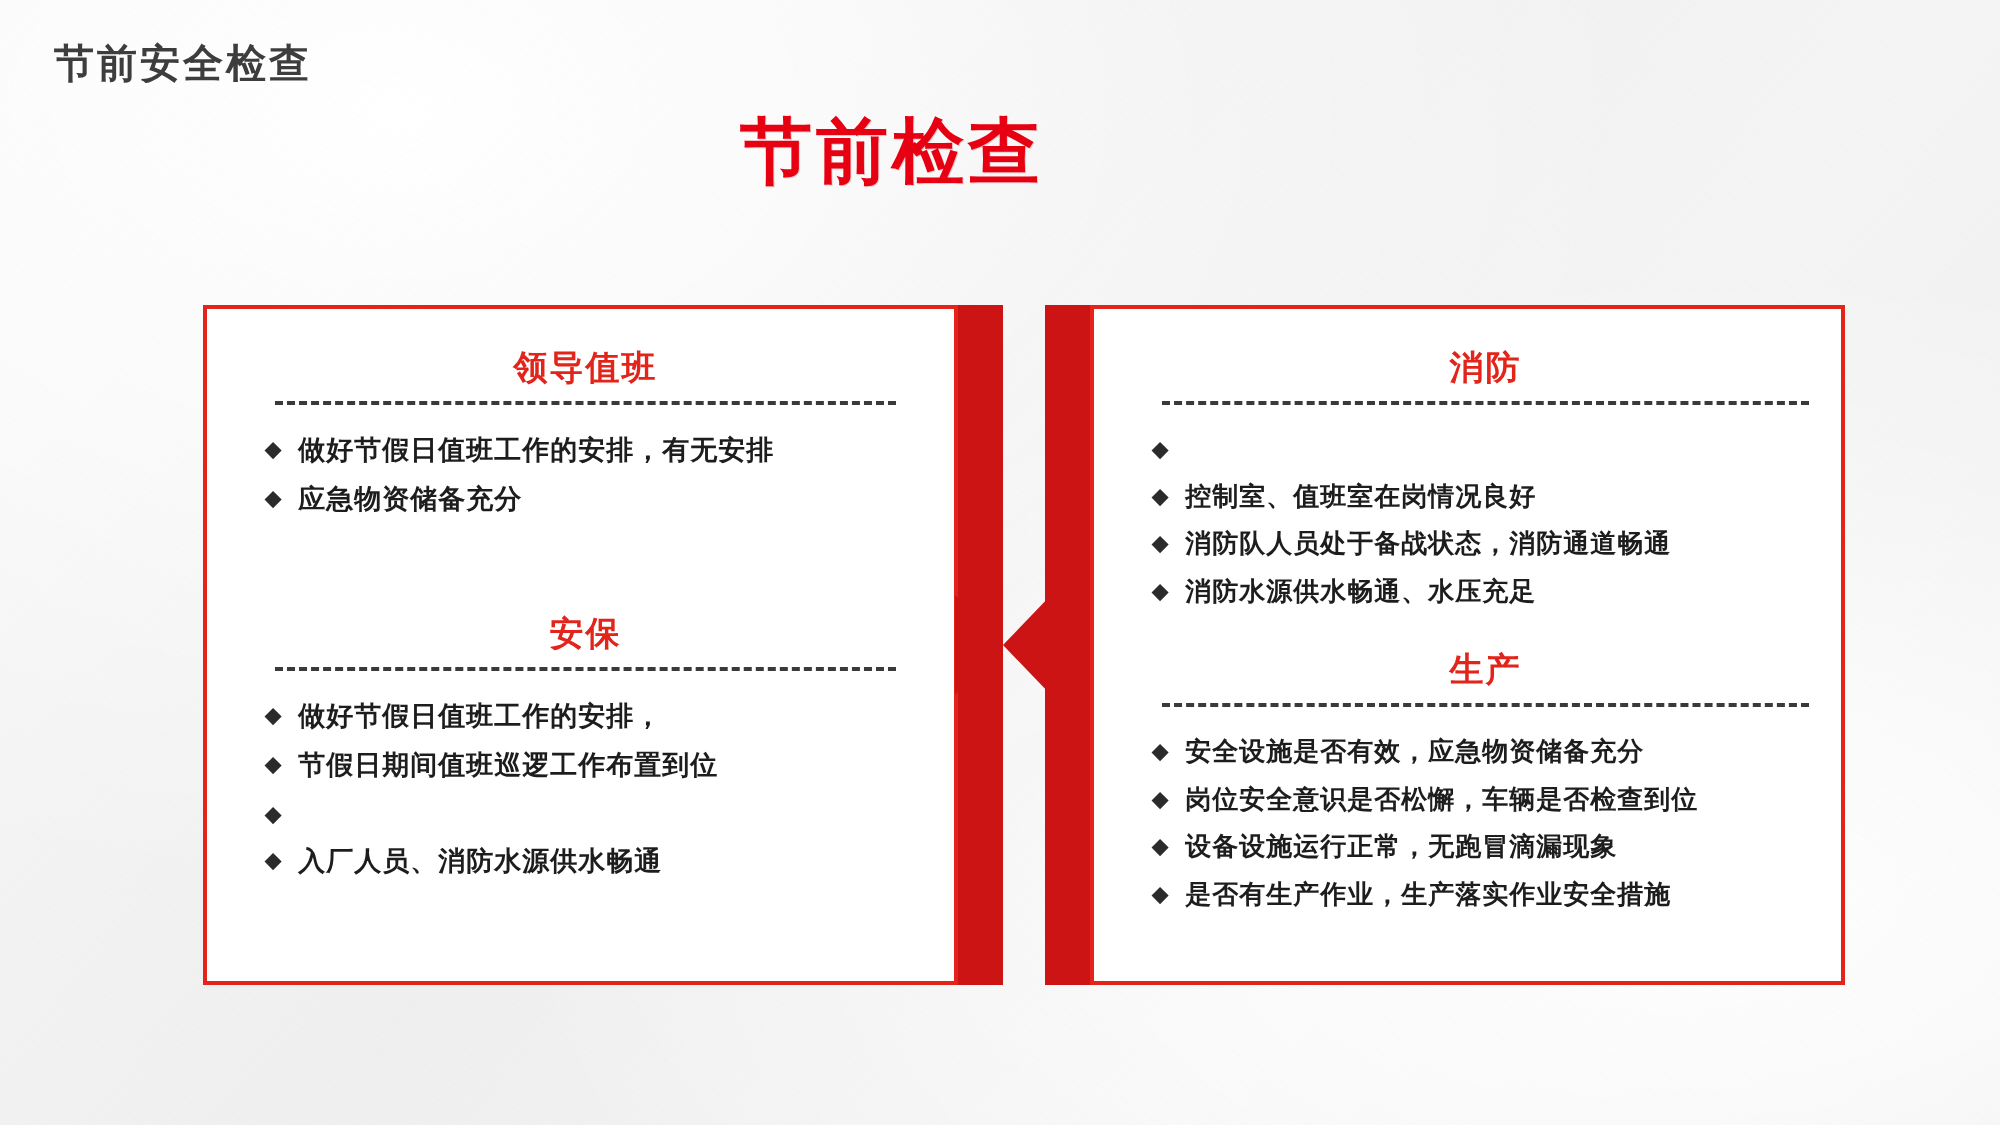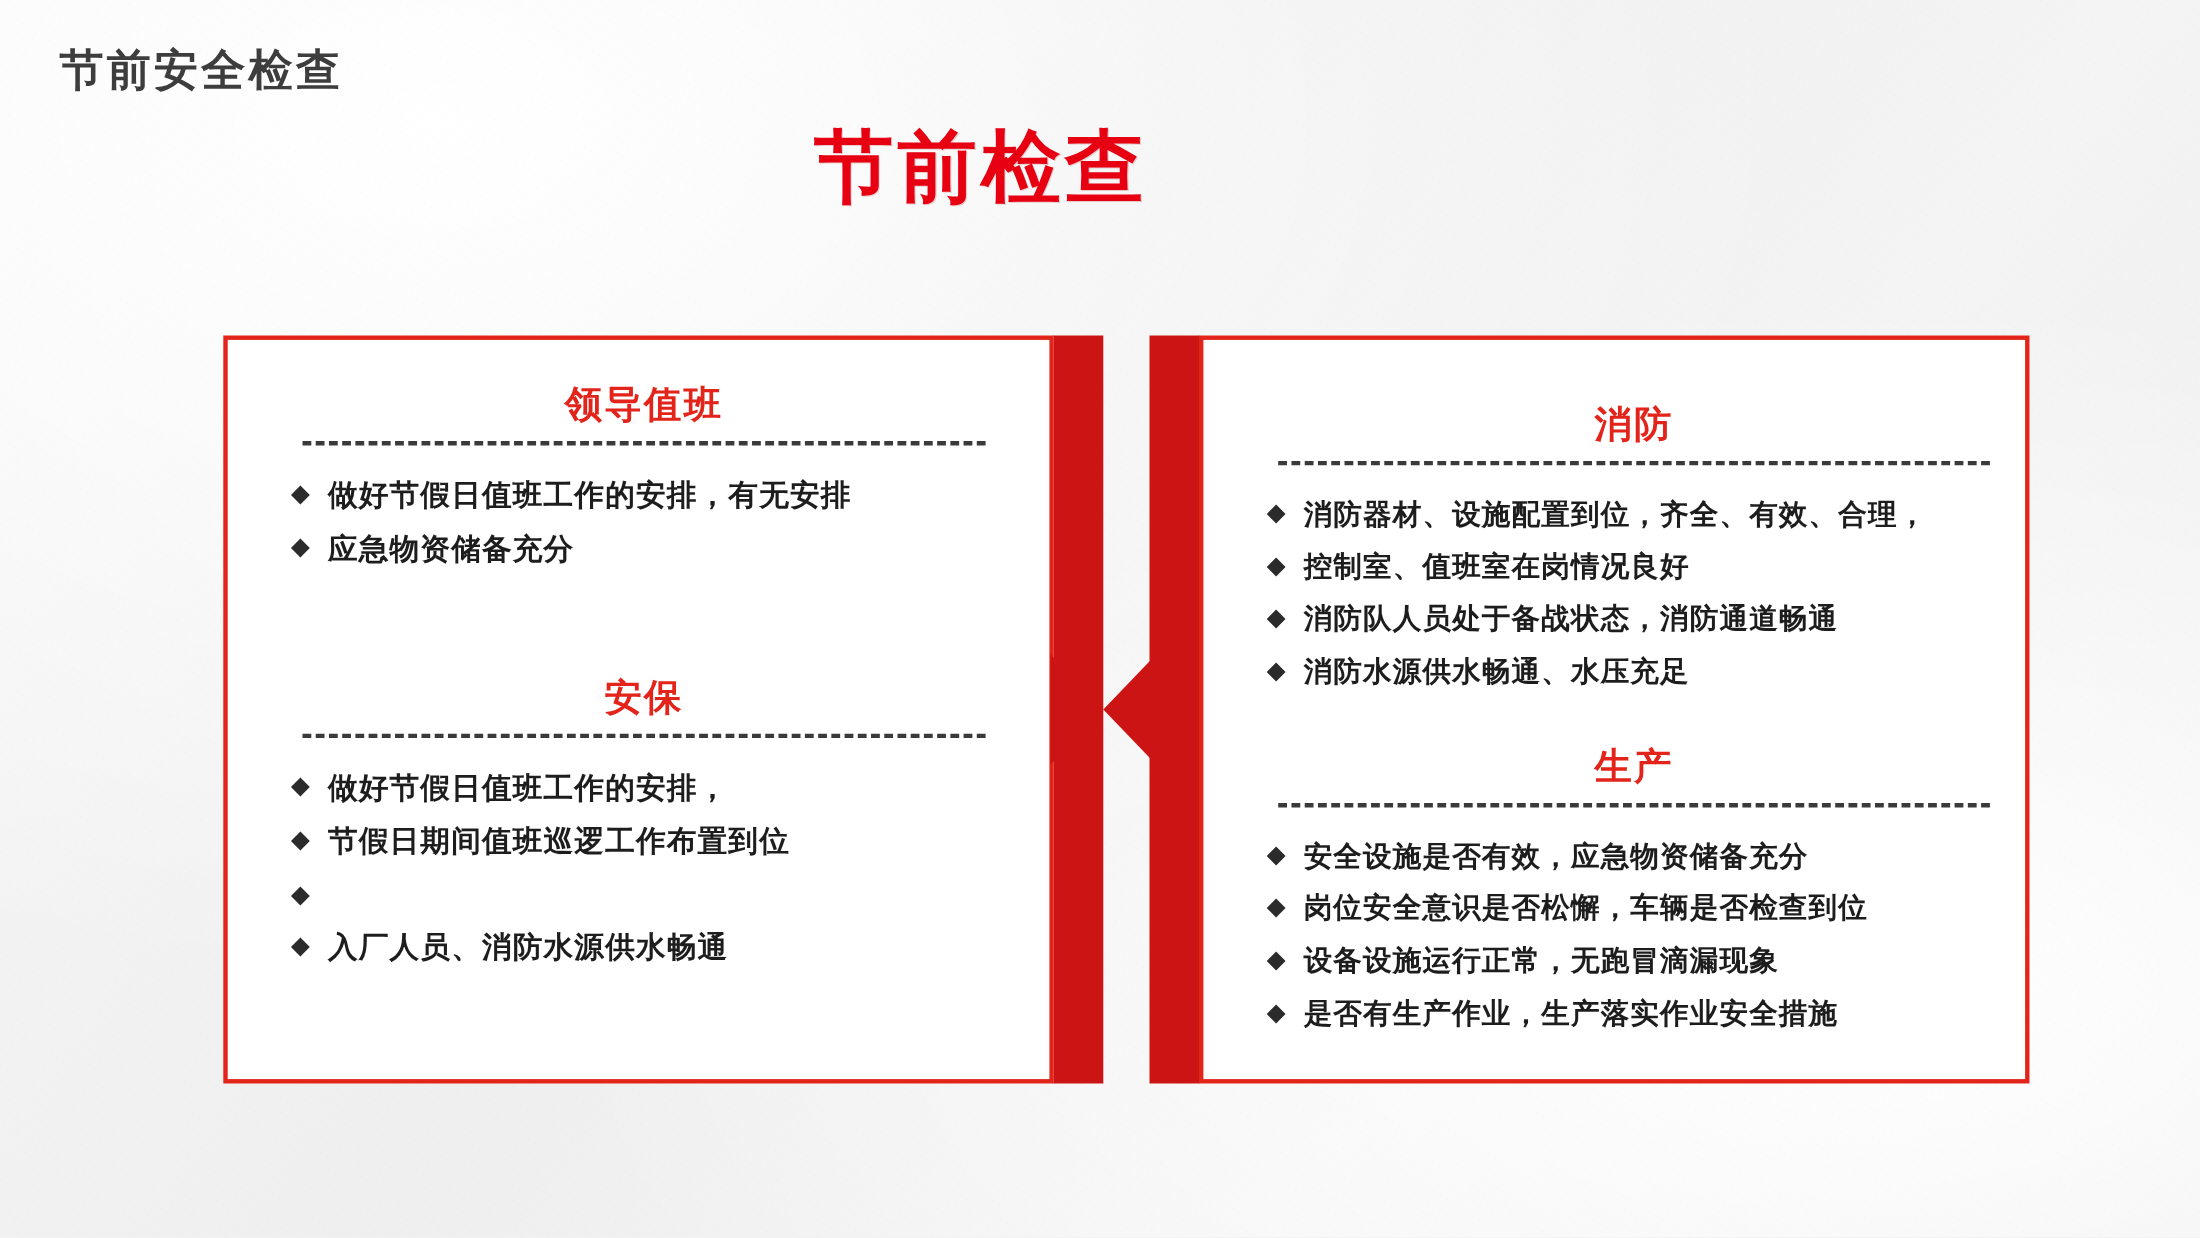--- a/index.html
+++ b/index.html
@@ -139,21 +139,21 @@
     letter-spacing: 1px;
   }
   .bullet {
     flex: 0 0 auto;
     color: #2b2b2b;
     font-size: 21px;
     line-height: 1.75;
     margin-right: 16px;
   }
   .panel-left .section { padding-left: 58px; }
-  .panel-right .section { padding-left: 58px; padding-right: 22px; margin-top: 18px; }
+  .panel-right .section { padding-left: 58px; padding-right: 22px; }
   .panel-right ul.items li { font-size: 26px; }
   .spacer-left { height: 56px; }
 </style>
 </head>
 <body>
 
 <div class="slide">
   <div class="texture"></div>
 
   <div class="kicker">节前安全检查</div>
@@ -211,21 +211,20 @@
   <div class="panel panel-right">
     <div class="panel-bar"></div>
     <div class="panel-box">
 
       <div class="section first">
         <div class="section-title">消防</div>
         <div class="divider"></div>
         <ul class="items">
           <li>
             <span class="bullet">◆</span>
-            <span>消防器材、设施配置到位，齐全、有效、合理，</span>
           </li>
           <li>
             <span class="bullet">◆</span>
             <span>控制室、值班室在岗情况良好</span>
           </li>
           <li>
             <span class="bullet">◆</span>
             <span>消防队人员处于备战状态，消防通道畅通</span>
           </li>
           <li>

